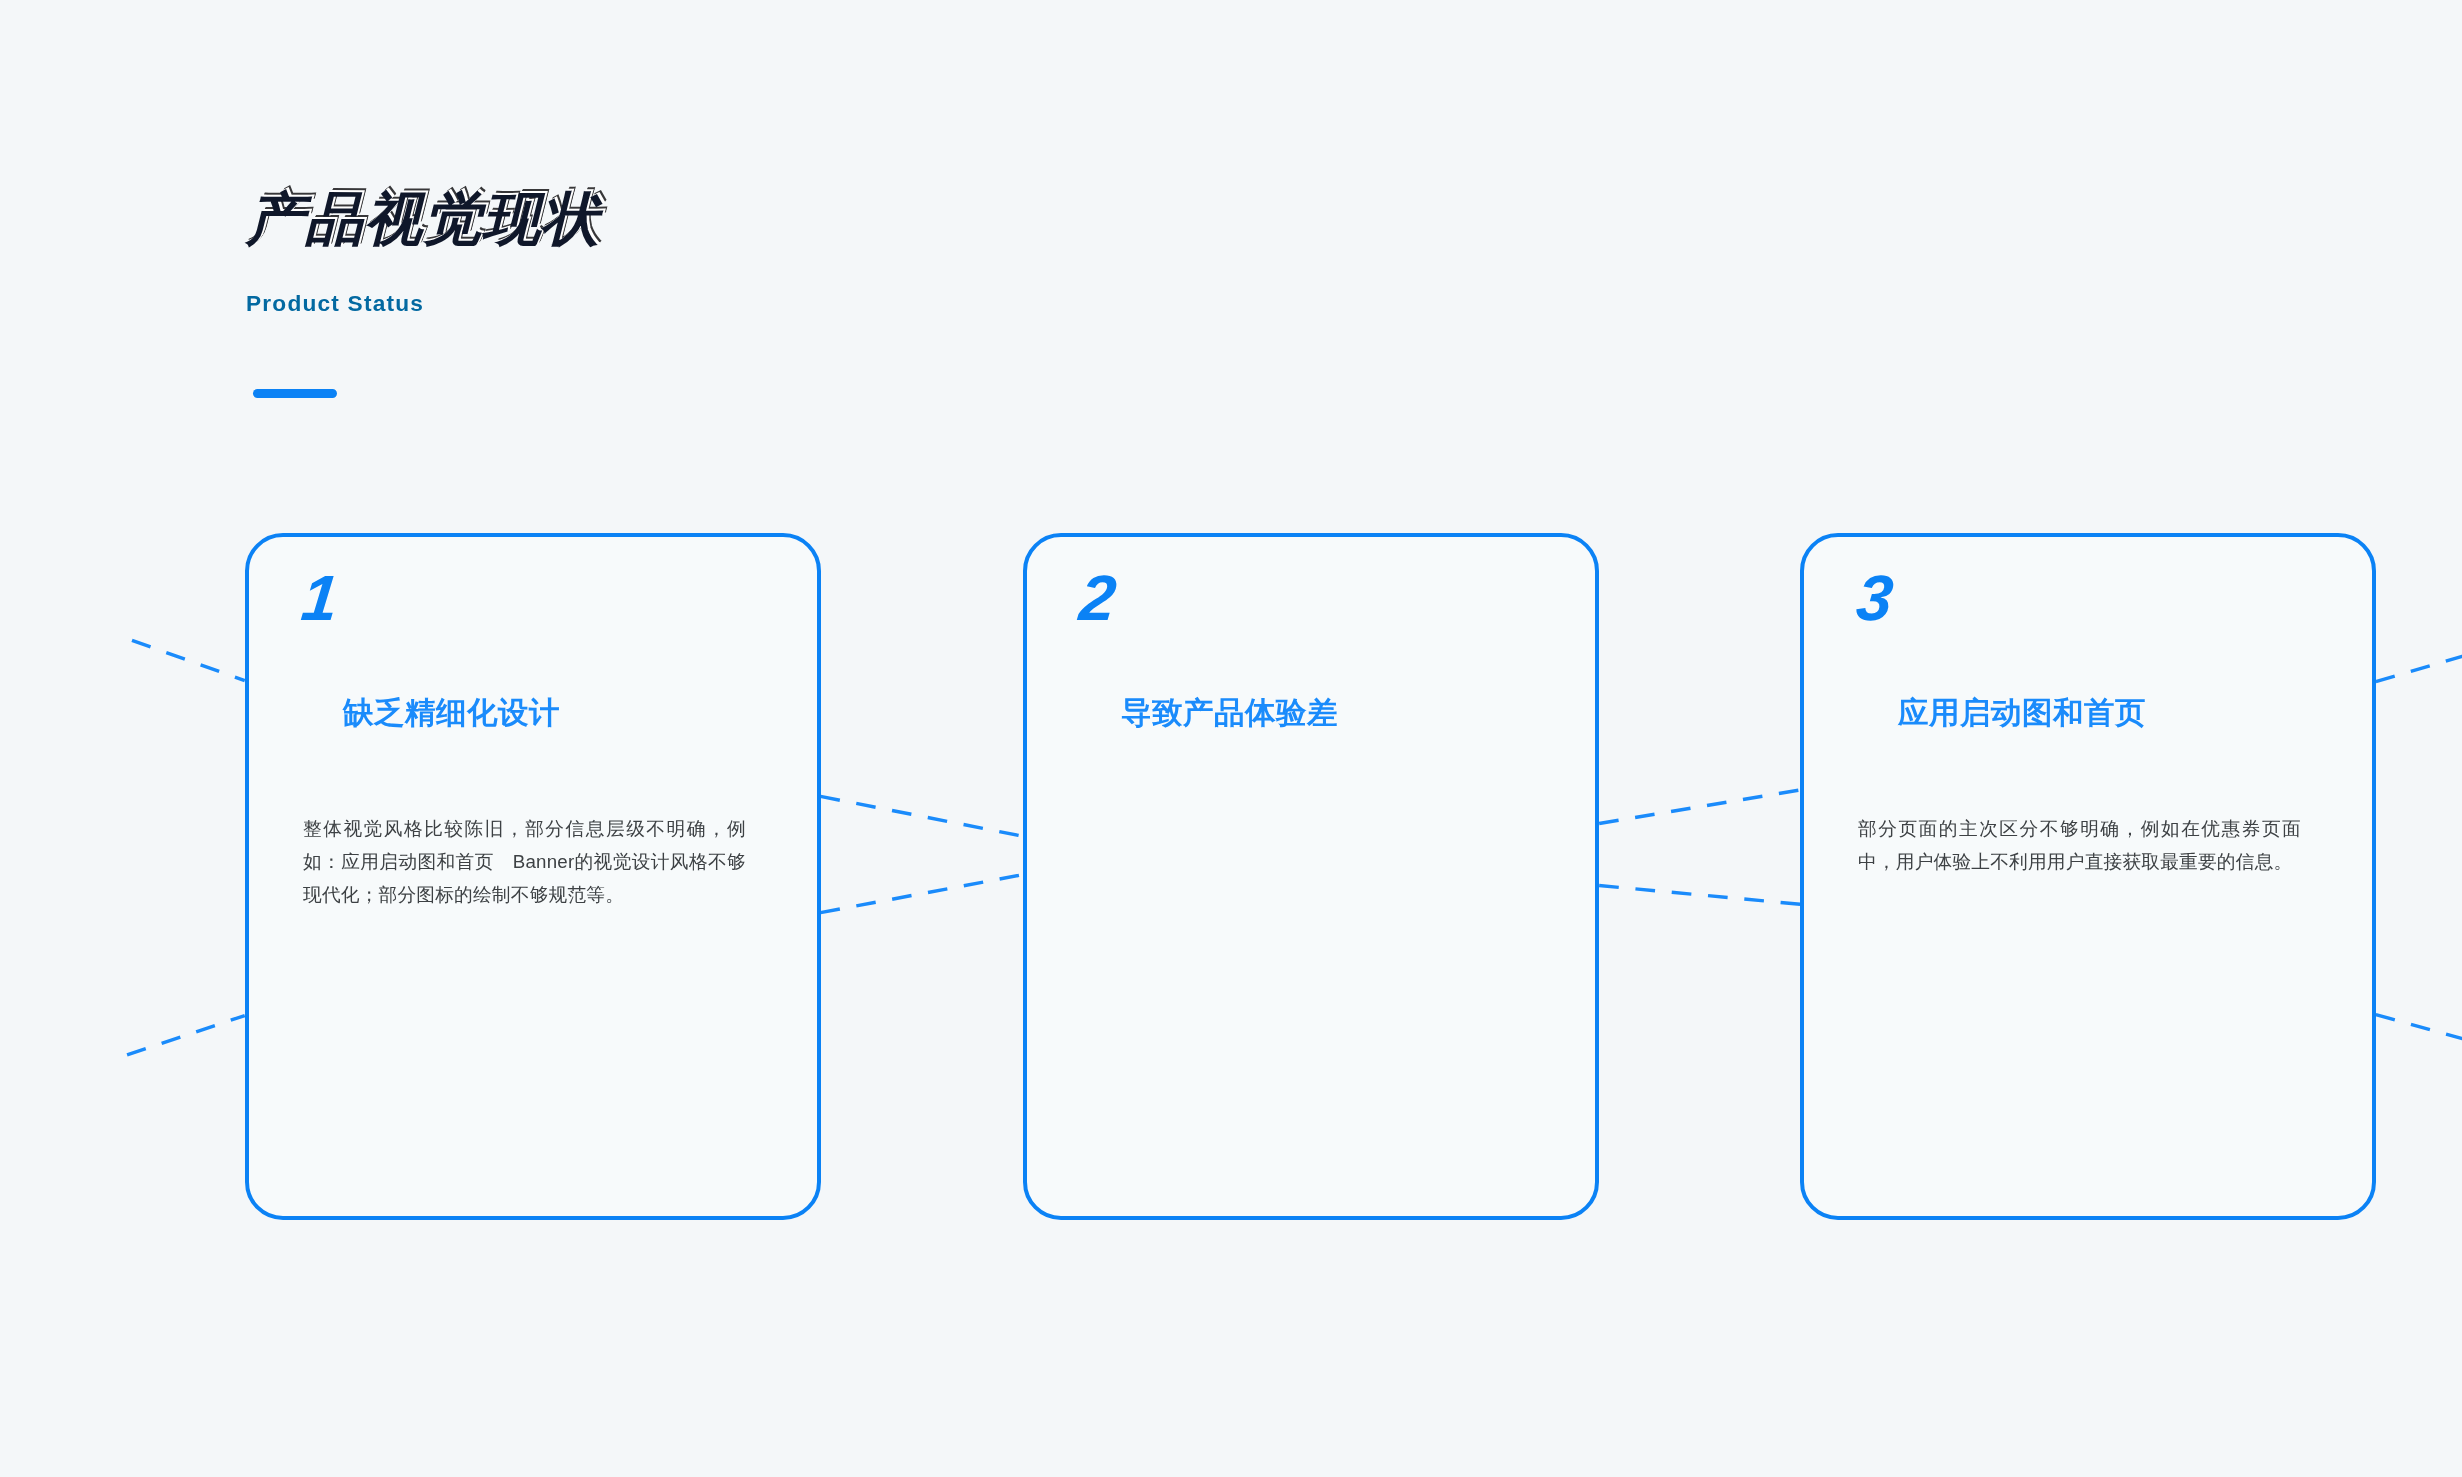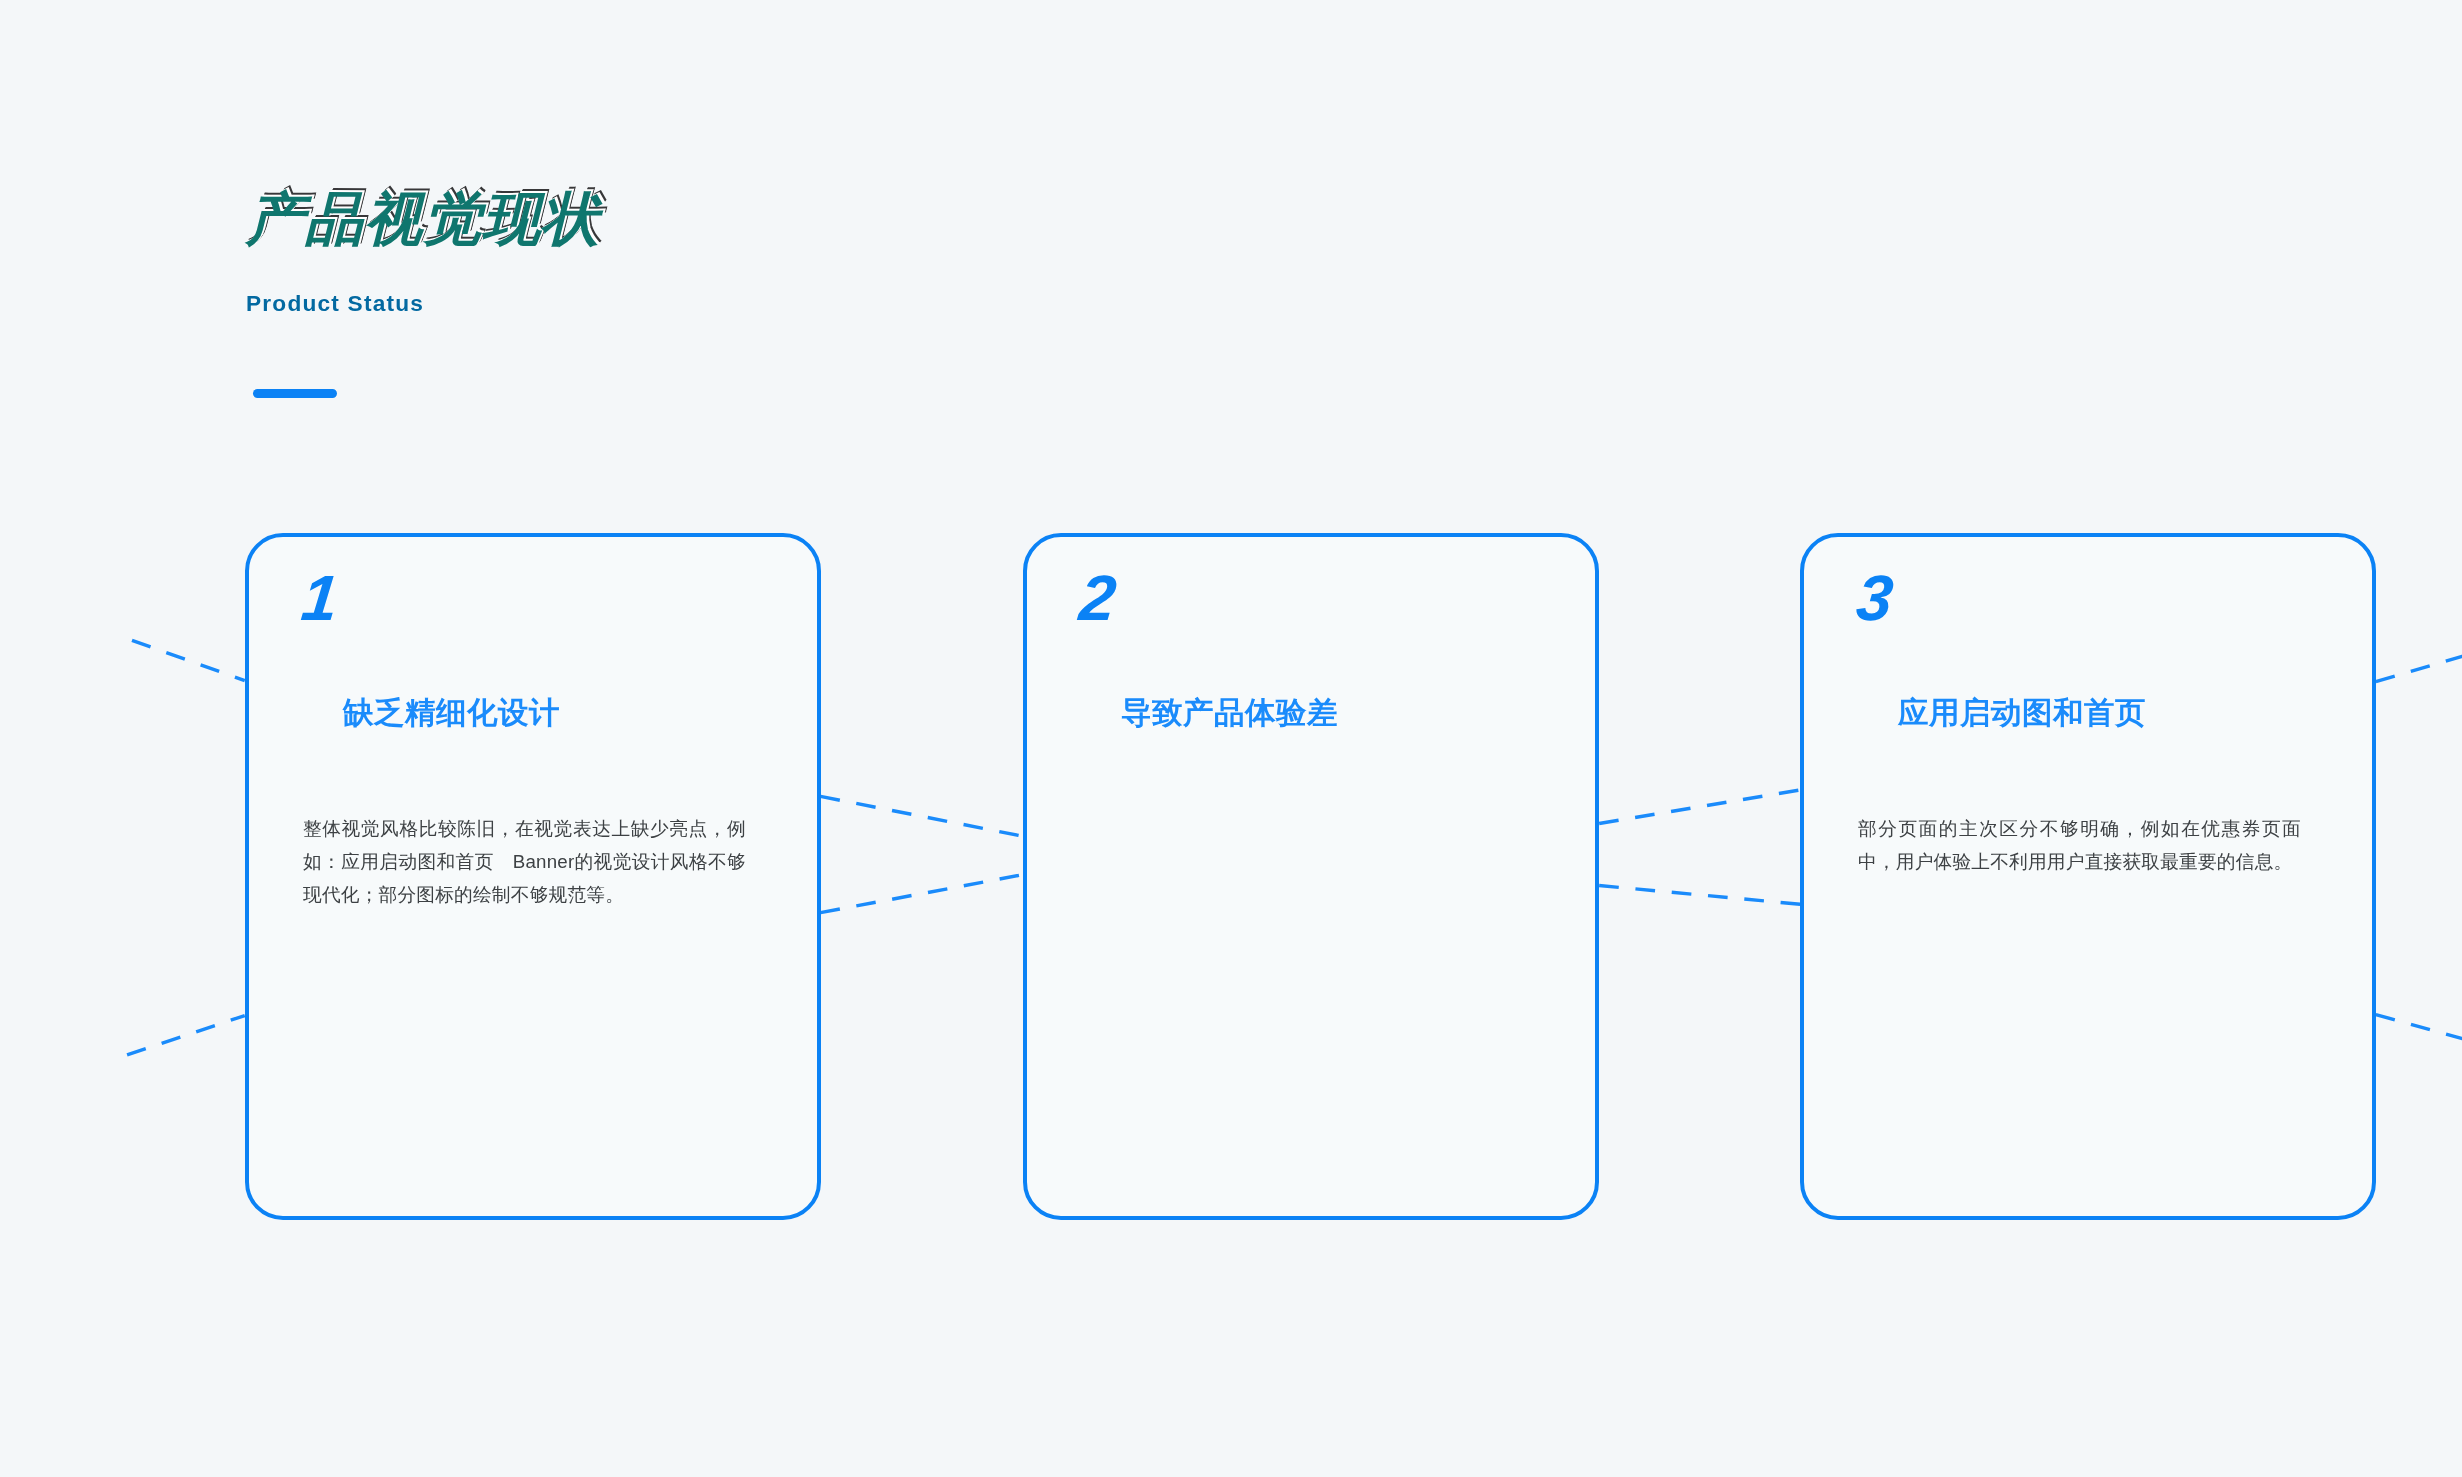--- a/index.html
+++ b/index.html
@@ -26,21 +26,21 @@
     position: absolute;
     left: 246px;
     top: 187px;
     width: 1083px;
   }
 
   .main-title {
     font-size: 58px;
     font-weight: 700;
     font-style: italic;
-    color: #0f766e;
+    color: #0f172a;
     letter-spacing: 1px;
     line-height: 1.12;
     margin: 0;
     white-space: nowrap;
     text-shadow:
        1.5px -1.5px 0 #ffffff,
        2.5px -2.5px 0 #ffffff,
        3.4px -3.4px 0 #38383a,
        3.9px -3.9px 0 #38383a;
   }
@@ -149,21 +149,21 @@
       <line x1="1666" y1="1853" x2="2077" y2="1776" stroke="#1a8bfb" stroke-width="7" stroke-dasharray="40 34"></line>
       <line x1="3247" y1="1672" x2="3655" y2="1604" stroke="#1a8bfb" stroke-width="7" stroke-dasharray="40 34"></line>
       <line x1="3247" y1="1798" x2="3655" y2="1836" stroke="#1a8bfb" stroke-width="7" stroke-dasharray="40 34"></line>
       <line x1="4824" y1="1384" x2="5112" y2="1300" stroke="#1a8bfb" stroke-width="7" stroke-dasharray="40 34"></line>
       <line x1="4824" y1="2060" x2="5112" y2="2140" stroke="#1a8bfb" stroke-width="7" stroke-dasharray="40 34"></line>
     </svg>
 
   <div class="card card-1">
     <div class="card-num">1</div>
     <div class="card-title">缺乏精细化设计</div>
-    <div class="card-body">整体视觉风格比较陈旧，在视觉表达上缺少亮点，例如：应用启动图和首页　Banner的视觉设计风格不够现代化；部分图标的绘制不够规范等。</div>
+    <div class="card-body">整体视觉风格比较陈旧，部分信息层级不明确，例如：应用启动图和首页　Banner的视觉设计风格不够现代化；部分图标的绘制不够规范等。</div>
   </div>
 
   <div class="card card-2">
     <div class="card-num">2</div>
     <div class="card-title">导致产品体验差</div>
   </div>
 
   <div class="card card-3">
     <div class="card-num">3</div>
     <div class="card-title">应用启动图和首页</div>

